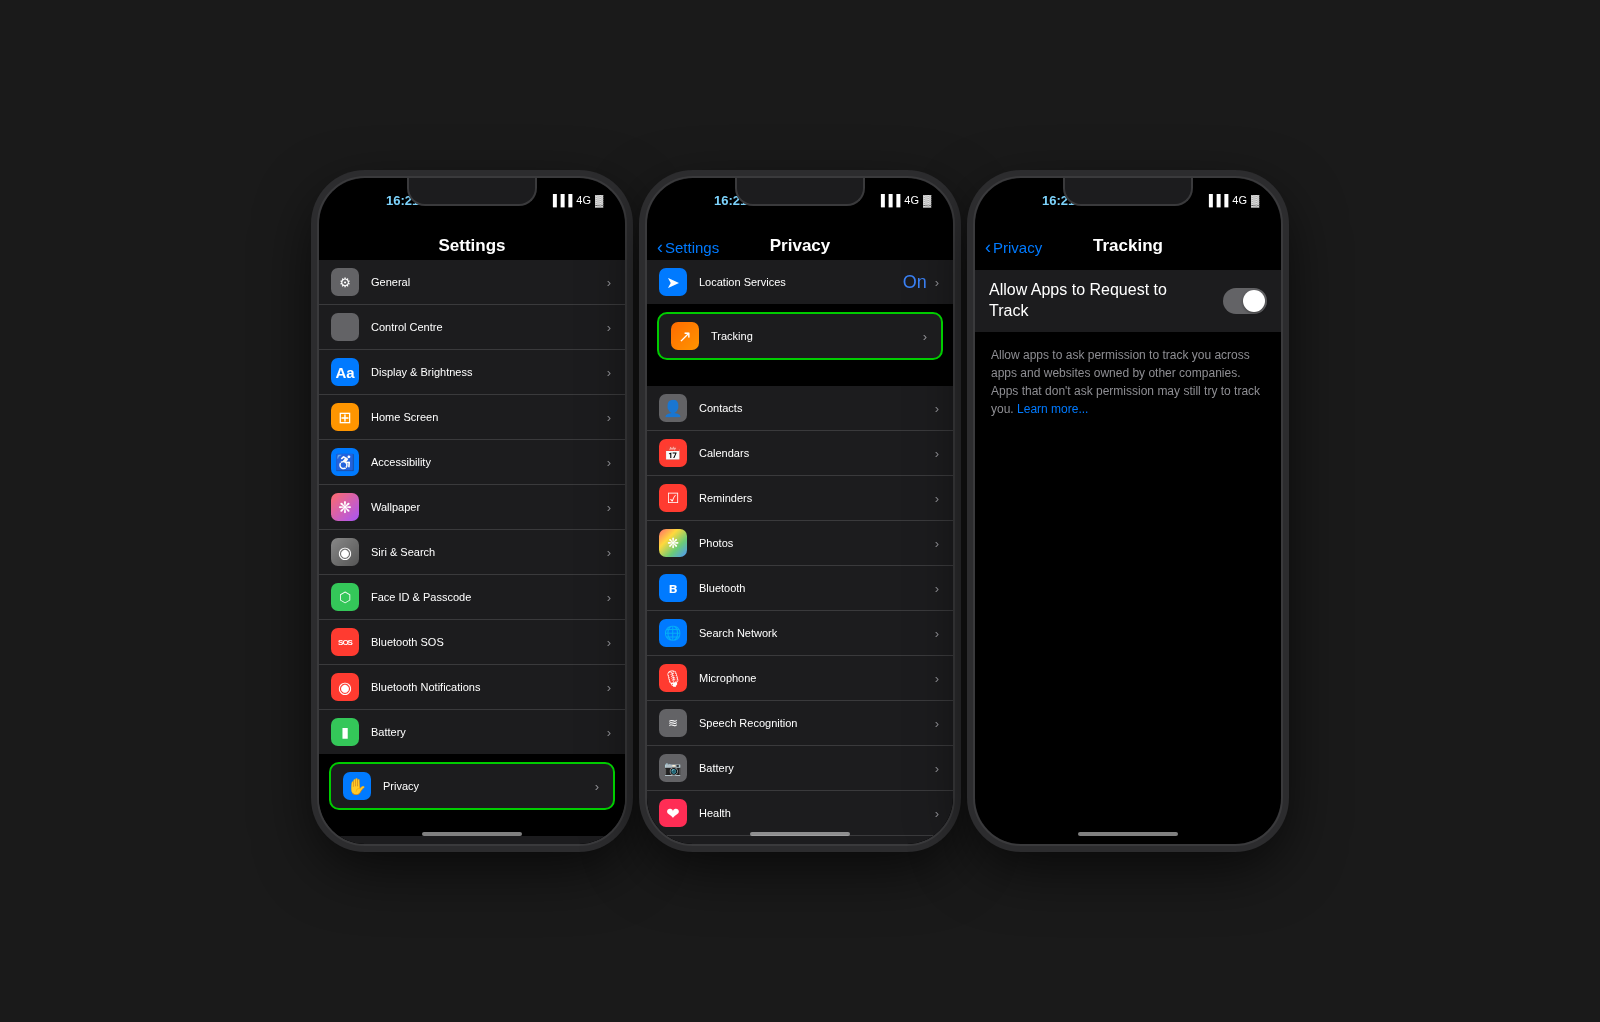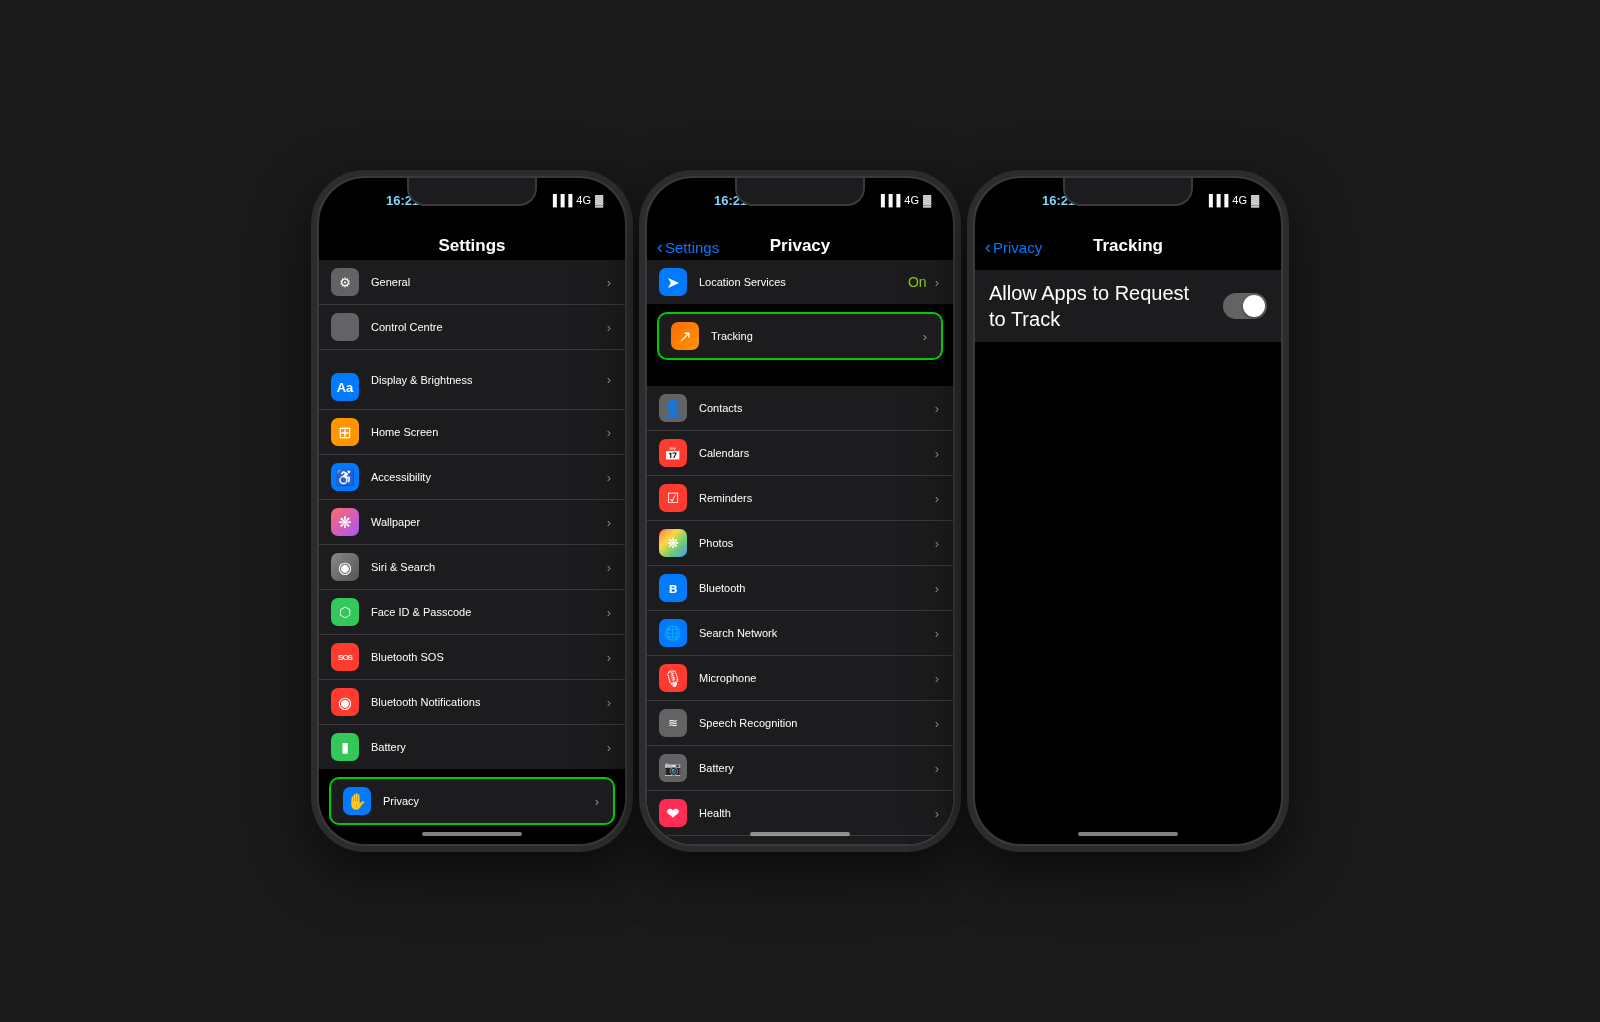--- a/index.html
+++ b/index.html
@@ -150,22 +150,22 @@
       font-size: 14px;
     }
 
     .item-label {
       flex: 1;
       font-size: 11px;
       color: #fff;
     }
 
     .item-value {
-      font-size: 14px;
-      color: #84cc16;
+      font-size: 18px;
+      color: #3b82f6;
       margin-right: 4px;
     }
 
     .chevron {
       color: #8e8e93;
       font-size: 13px;
       margin-left: 4px;
     }
 
     .section-gap {
@@ -273,21 +273,21 @@
           <div class="item-icon bg-controlcentre" style="font-size:13px;color:#fff;display:grid;grid-template-columns:1fr 1fr;gap:2px;padding:4px;">
             <span style="background:#fff;border-radius:2px;display:block;"></span>
             <span style="background:#fff;border-radius:2px;display:block;"></span>
             <span style="background:#fff;border-radius:2px;display:block;"></span>
             <span style="background:#fff;border-radius:2px;display:block;"></span>
           </div>
           <span class="item-label">Control Centre</span>
           <span class="chevron">›</span>
         </div>
         <div class="list-item">
-          <div class="item-icon bg-display" style="font-size:13px;color:#fff;font-weight:bold;margin-top:15px;">Aa</div>
+          <div class="item-icon bg-display" style="font-size:15px;color:#fff;font-weight:bold;">Aa</div>
           <span class="item-label">Display &amp; Brightness</span>
           <span class="chevron">›</span>
         </div>
         <div class="list-item">
           <div class="item-icon" style="background:#FF9500;font-size:16px;color:#fff;">⊞</div>
           <span class="item-label">Home Screen</span>
           <span class="chevron">›</span>
         </div>
         <div class="list-item">
           <div class="item-icon bg-blue" style="font-size:16px;color:#fff;">♿</div>
@@ -472,23 +472,28 @@
         <span class="nav-back-chevron">‹</span>
         <span>Privacy</span>
       </div>
       <div class="nav-title">Tracking</div>
     </div>
 
     <div class="settings-list">
       <div class="section-gap" style="height:10px;"></div>
       <div class="section">
         <div class="list-item" style="padding: 10px 14px;">
-          <span class="item-label" style="font-size:20px;line-height:1.3;padding-right:16px;">Allow Apps to Request to Track</span>
+          <span class="item-label" style="font-size:16px;line-height:1.3;padding-right:16px;">Allow Apps to Request to Track</span>
           <div class="toggle">
             <div class="toggle-knob"></div>
           </div>
         </div>
       </div>
+      <div class="tracking-description">
+        <span>Allow apps to ask permission to track you across apps and websites owned by other companies. Apps that don't ask permission may still try to track you.</span>
+        <span> </span>
+        <span class="tracking-link">Learn more...</span>
+      </div>
     </div>
 
     <div class="home-indicator"></div>
   </div>
 </div>
 
 </body></html>

